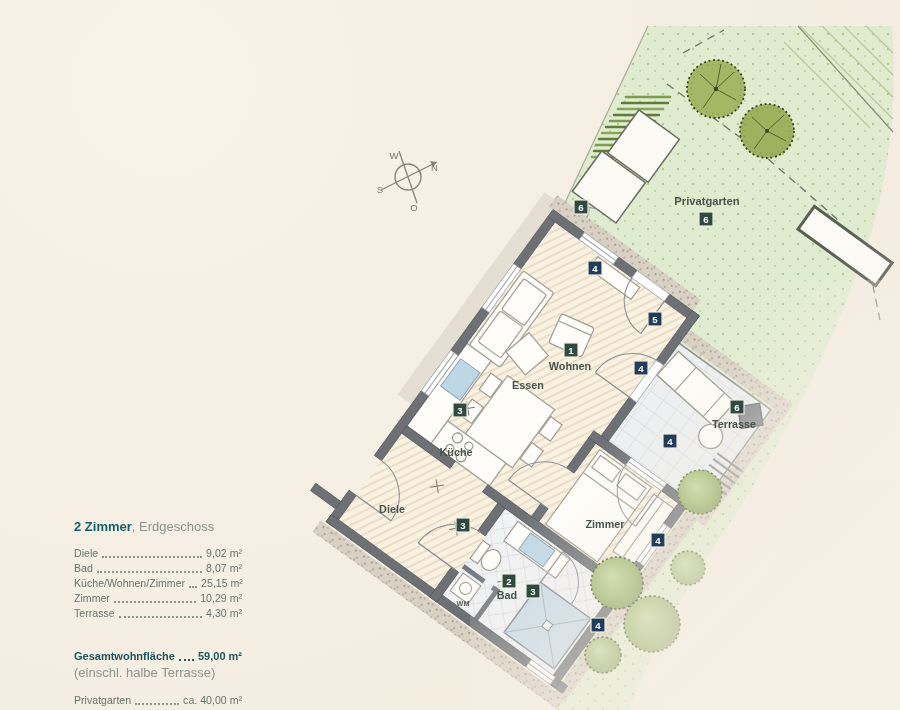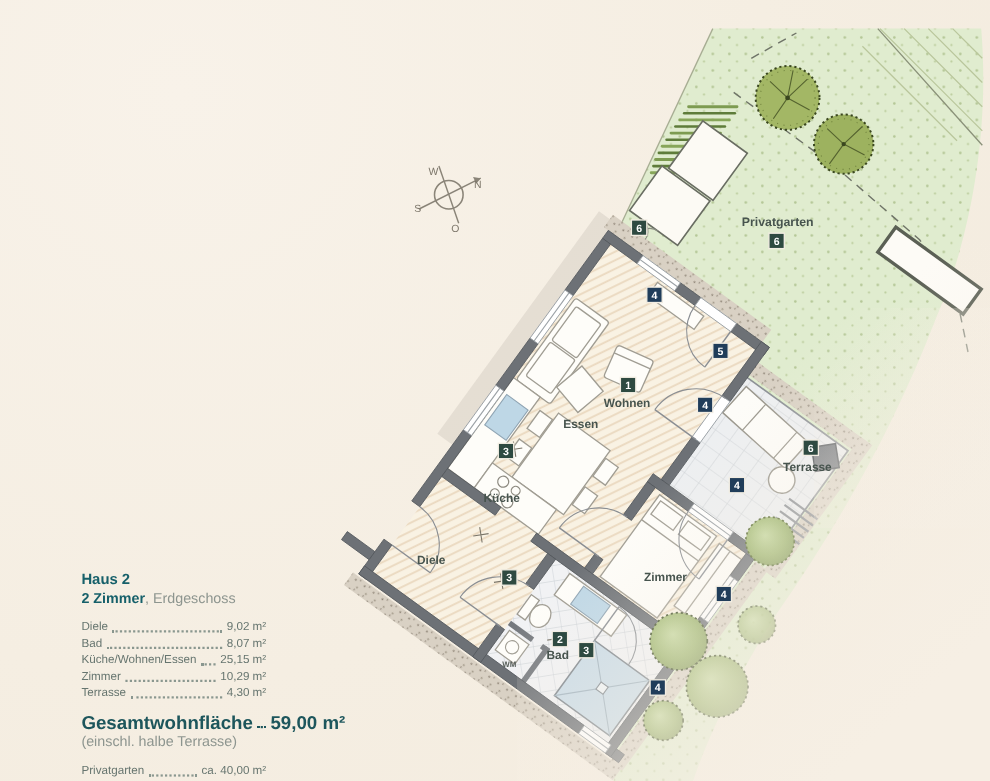--- a/index.html
+++ b/index.html
@@ -14,21 +14,21 @@
   
   .legend{position:absolute;left:74px;top:518px;width:168px;color:#667471;}
   .lg-title{font-size:13.5px;font-weight:bold;color:#16606a;line-height:17px;}
   .lg-sub{font-size:13px;line-height:18px;margin-bottom:10px;}
   .lg-sub .b{font-weight:bold;color:#16606a;}
   .lg-sub .rest{color:#8d958f;}
   .row{display:flex;align-items:flex-end;font-size:10.6px;line-height:15px;color:#66756f;}
   .row .rl{white-space:nowrap;}
   .row .dots{flex:1;border-bottom:2px dotted #8a978f;margin:0 4px 3px 4px;min-width:8px;}
   .row .rv{white-space:nowrap;}
-  .row.total{margin-top:12px;font-size:17px;font-weight:bold;color:#1d565c;}
+  .row.total{margin-top:28px;font-size:11px;font-weight:bold;color:#1d565c;}
   .row.total .dots{border-bottom-color:#1d565c;}
   .note{font-size:13px;color:#8d958f;margin-top:2px;line-height:14px;}
   .row.garden{margin-top:13px;}
   
   text{font-family:"Liberation Sans","DejaVu Sans",sans-serif;}
   .rlabel{font-size:10.8px;font-weight:bold;fill:#47544e;}
   .rlabel.big{font-size:11.2px;}
   .rlabel.tiny{font-size:7.2px;fill:#5a615c;}
   .badge-txt{font-size:9.6px;font-weight:bold;fill:#ffffff;}
   .compass-txt{font-size:9.5px;fill:#7c766a;}
@@ -416,36 +416,35 @@
           <text y="3.5" class="badge-txt">6</text>
         </g>
     <g transform="translate(737,407)">
           <rect x="-7" y="-7" width="14" height="14" fill="#2e4a41" stroke="#f2ede2" stroke-width="1.2"></rect>
           <text y="3.5" class="badge-txt">6</text>
         </g>
   </g>
 </svg>
 
   <div class="legend">
-    <div class="lg-title">Haus 2</div>
     <div class="lg-sub">
       <span class="b">2 Zimmer</span><span class="rest">, Erdgeschoss</span>
     </div>
     <div class="row">
         <span class="rl">Diele</span>
         <span class="dots"></span>
         <span class="rv">9,02 m²</span>
       </div>
     <div class="row">
         <span class="rl">Bad</span>
         <span class="dots"></span>
         <span class="rv">8,07 m²</span>
       </div>
     <div class="row">
-        <span class="rl">Küche/Wohnen/Essen</span>
+        <span class="rl">Küche/Wohnen/Zimmer</span>
         <span class="dots"></span>
         <span class="rv">25,15 m²</span>
       </div>
     <div class="row">
         <span class="rl">Zimmer</span>
         <span class="dots"></span>
         <span class="rv">10,29 m²</span>
       </div>
     <div class="row">
         <span class="rl">Terrasse</span>

